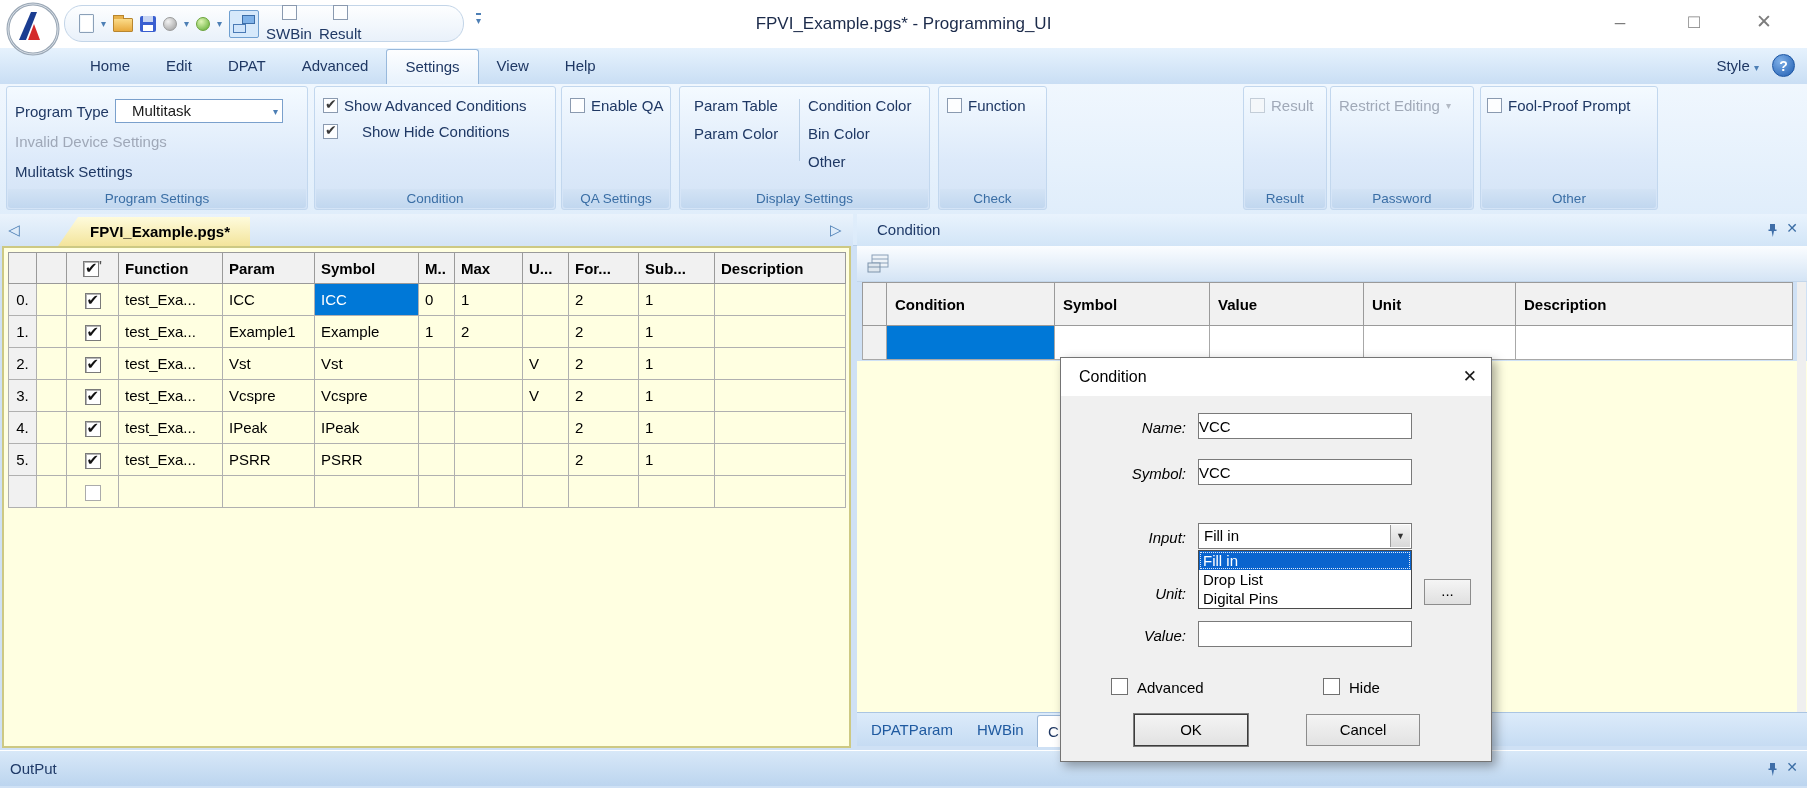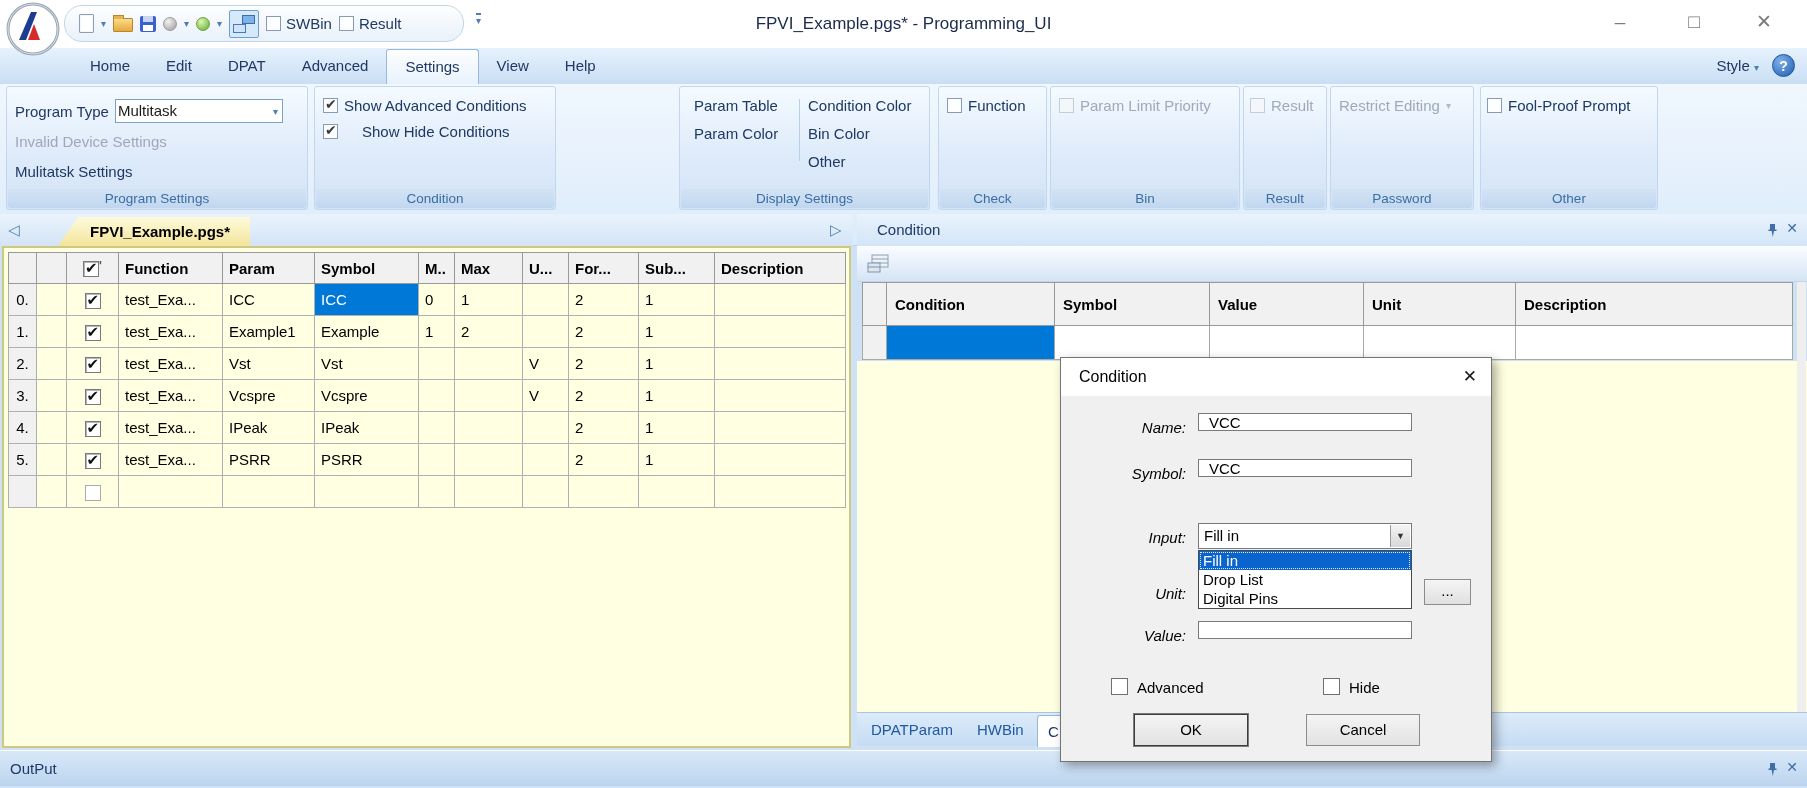--- a/index.html
+++ b/index.html
@@ -30,21 +30,21 @@
   .ic-save::after { content:""; position:absolute; left:3px; bottom:1px; width:10px; height:6px; background:#ffffff; }
   .ic-sphere-gray { width:14px; height:14px; border-radius:50%;
     background:radial-gradient(circle at 35% 30%,#f2f2f2,#9a9a9a); border:1px solid #9a9a9a; }
   .ic-sphere-green { width:14px; height:14px; border-radius:50%;
     background:radial-gradient(circle at 35% 30%,#dff5b5,#5cab2e); border:1px solid #6aa33a; }
   .ic-compare-box { width:30px; height:28px; border:1px solid #6f9fd0; background:#d6e9fb;
     border-radius:2px; position:relative; }
   .ic-compare-box i { position:absolute; display:block; width:13px; height:9px; }
   .ic-compare-box i.b1 { left:3px; bottom:4px; background:#cfe4fa; border:1px solid #4a7ab5; }
   .ic-compare-box i.b2 { right:3px; top:4px; background:#7fb2e8; border:1px solid #3c6ea8; }
-  .qat-cb { display:flex; align-items:center; gap:5px; font-size:15px; color:#1f3864; }
+  .qat-cb { display:flex; align-items:center; gap:5px; font-size:15px; color:#1f3864;flex-direction:column; }
   .cbx { display:inline-block; width:15px; height:15px; background:#fdfeff; border:1px solid #8a9ab0;
     position:relative; flex:0 0 auto; }
   .cbx.checked::after { content:"\2714"; position:absolute; left:1px; top:-3px; font-size:14px; color:#3a3a3a; }
   .cbx.dis { border-color:#c3cdd8; background:#f4f7fa; }
   .qat-custom { position:absolute; left:476px; top:13px; font-size:10px; color:#4d7fb5;
     border-top:2px solid #4d7fb5; padding-top:1px; line-height:10px; }
   .win-btn { position:absolute; top:0; width:44px; height:44px; text-align:center; line-height:44px;
     font-size:19px; color:#7c7c7c; }
   .win-btn.min { left:1598px; } .win-btn.max { left:1672px; } .win-btn.cls { left:1742px; }
   
@@ -64,21 +64,21 @@
     background:linear-gradient(#f0f7fe,#dcebfa); border-bottom:1px solid #b9d0e8; }
   .rgroup { position:absolute; top:2px; height:124px; border:1px solid #c2d7ee; border-radius:3px;
     background:linear-gradient(#f4faff,#ddeafa 60%,#d3e3f6); font-size:15px; }
   .rlabel { position:absolute; left:1px; right:1px; bottom:1px; height:19px; text-align:center;
     color:#3a6ea5; font-size:13.5px; line-height:19px;
     background:linear-gradient(#d3e3f5,#c1d7ef); border-radius:0 0 3px 3px; }
   .ritem { position:absolute; display:flex; align-items:center; gap:6px; white-space:nowrap; color:#1f3864; }
   .ritem.dis { color:#a0a9b8; }
   .rlink { position:absolute; white-space:nowrap; color:#1f3864; }
   .combo { position:relative; width:168px; height:24px; background:#fff; border:1px solid #7aa0cc; }
-  .combo .val { position:absolute; left:2px; top:2px; font-size:15px; color:#1a1a1a; }
+  .combo .val { position:absolute; left:16px; top:2px; font-size:15px; color:#1a1a1a; }
   .combo .arr { position:absolute; right:4px; top:6px; font-size:10px; color:#4d7fb5; }
   .vdivider { position:absolute; width:1px; background:#b9cfe6; }
   
   .tabstrip { position:absolute; left:0; top:214px; width:853px; height:32px;
     background:linear-gradient(#eaf3fc,#d3e4f6); }
   .nav-arrow { position:absolute; top:7px; font-size:15px; color:#4d7fb5; }
   .doc-tab { position:absolute; left:58px; top:3px; height:29px;
     background:linear-gradient(#fefbdc,#f3e49b);
     clip-path:polygon(20px 0,100% 0,100% 100%,0 100%);
     padding:0 20px 12px 32px; line-height:29px; font-size:15px; font-weight:bold; color:#000; }
@@ -126,22 +126,22 @@
   .output-bar { position:absolute; left:0; top:750px; width:1807px; height:36px;
     background:linear-gradient(#d8e8f8,#bcd5ef); border-top:1px solid #ffffff; }
   .output-bar .t { position:absolute; left:10px; top:0; line-height:36px; font-size:15px; color:#1f3a68; }
   
   .dialog { position:absolute; left:1060px; top:357px; width:432px; height:405px;
     background:#f0f0f0; border:1px solid #747474; box-shadow:4px 4px 10px rgba(0,0,0,.35); z-index:100; }
   .dlg-title { position:absolute; left:0; top:0; width:100%; height:38px; background:#ffffff; }
   .dlg-title .t { position:absolute; left:18px; top:0; line-height:38px; font-size:16px; color:#000; }
   .dlg-close { position:absolute; right:14px; top:0; line-height:38px; font-size:17px; color:#1a1a1a; }
   .dlg-label { position:absolute; left:45px; width:80px; text-align:right; font-size:15px; color:#000;font-style:italic; }
-  .dlg-input { position:absolute; left:137px; width:214px; height:18px; border:1px solid #7a7a7a;
-    background:#fff; font-size:15px; padding:0 10px; font-family:"Liberation Sans","DejaVu Sans",sans-serif; }
+  .dlg-input { position:absolute; left:137px; width:214px; height:26px; border:1px solid #7a7a7a;
+    background:#fff; font-size:15px; padding:0 0; font-family:"Liberation Sans","DejaVu Sans",sans-serif; }
   .dlg-combo { position:absolute; left:137px; top:165px; width:214px; height:26px; border:1px solid #7a7a7a;
     background:#fff; }
   .dlg-combo .val { position:absolute; left:5px; top:3px; font-size:15px; color:#000; }
   .dlg-combo .btn { position:absolute; right:1px; top:1px; width:20px; height:22px;
     background:linear-gradient(#f4f4f4,#d8d8d8); border-left:1px solid #9a9a9a;
     text-align:center; line-height:22px; font-size:9px; color:#333; }
   .dlg-list { position:absolute; left:137px; top:192px; width:214px; background:#fff;
     border:1px solid #4a4a4a; z-index:5; }
   .dlg-opt { height:19px; line-height:19px; font-size:15px; padding-left:4px; color:#000; }
   .dlg-opt.sel { background:#0a64ce; color:#fff; outline:1px dotted #e0e8f8; outline-offset:-2px; }
@@ -233,46 +233,46 @@
       <span class="cbx checked"></span>
       <span>Show Advanced Conditions</span>
     </div>
     <div class="ritem" style="left:8px;top:36px;gap:24px;">
       <span class="cbx checked"></span>
       <span>Show Hide Conditions</span>
     </div>
     <div class="rlabel">Condition</div>
   </div>
 
+  <div class="rgroup" style="left:561px;width:110px;">
+    <div class="ritem" style="left:8px;top:10px;">
+      <span class="cbx"></span>
+      <span>Enable QA</span>
+    </div>
+    <div class="rlabel">QA Settings</div>
+  </div>
 
   <div class="rgroup" style="left:679px;width:251px;">
     <div class="rlink" style="left:14px;top:10px;">Param Table</div>
     <div class="rlink" style="left:14px;top:38px;">Param Color</div>
     <div class="vdivider" style="left:119px;top:12px;height:62px;"></div>
     <div class="rlink" style="left:128px;top:10px;">Condition Color</div>
     <div class="rlink" style="left:128px;top:38px;">Bin Color</div>
     <div class="rlink" style="left:128px;top:66px;">Other</div>
     <div class="rlabel">Display Settings</div>
   </div>
 
   <div class="rgroup" style="left:938px;width:109px;">
     <div class="ritem" style="left:8px;top:10px;">
       <span class="cbx"></span>
       <span>Function</span>
     </div>
     <div class="rlabel">Check</div>
   </div>
 
-  <div class="rgroup" style="left:1050px;width:190px;">
-    <div class="ritem dis" style="left:8px;top:10px;">
-      <span class="cbx dis"></span>
-      <span>Param Limit Priority</span>
-    </div>
-    <div class="rlabel">Bin</div>
-  </div>
 
   <div class="rgroup" style="left:1243px;width:84px;">
     <div class="ritem dis" style="left:6px;top:10px;">
       <span class="cbx dis"></span>
       <span>Result</span>
     </div>
     <div class="rlabel">Result</div>
   </div>
 
   <div class="rgroup" style="left:1330px;width:144px;">

